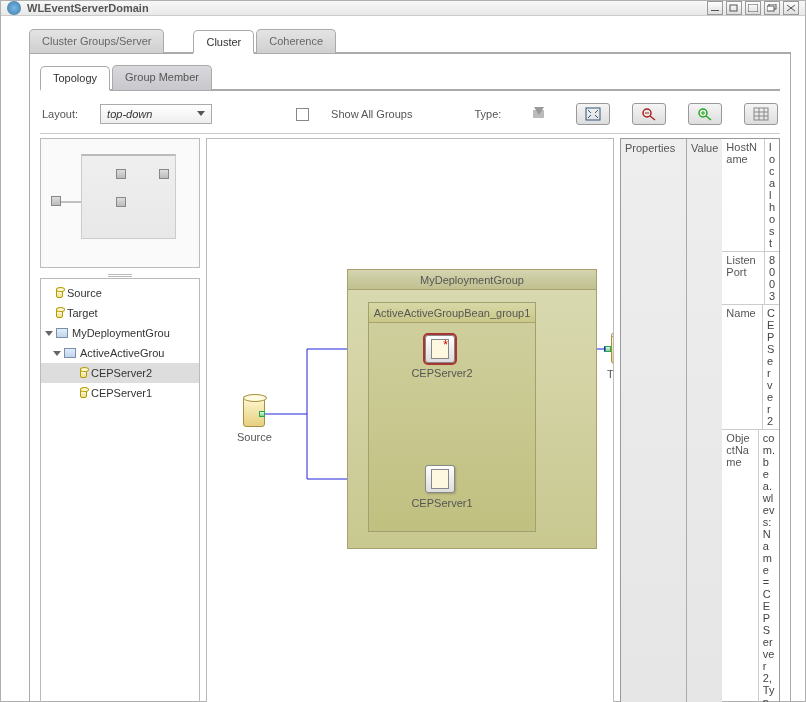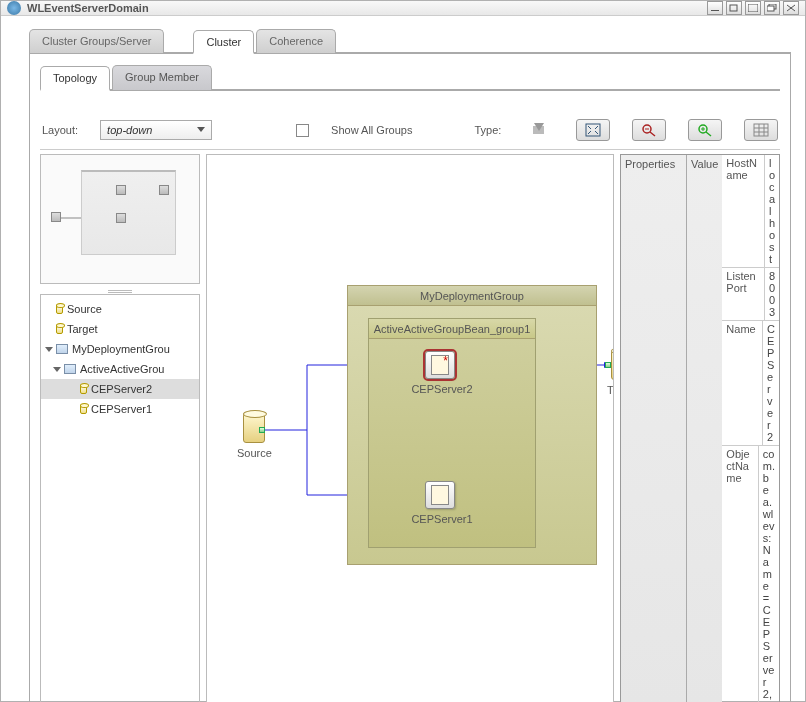--- a/index.html
+++ b/index.html
@@ -12,21 +12,21 @@
 .winbtn svg { display: block; }
 
 .body-area { flex: 1; padding: 12px 14px 14px 28px; display: flex; flex-direction: column; }
 
 .tabrow { display: flex; border-bottom: 2px solid #aaa; }
 .tab { padding: 5px 12px 4px 12px; border: 1px solid #aaa; border-bottom: none; border-top-left-radius: 5px; border-top-right-radius: 5px; background: linear-gradient(#e4e4e4,#cfcfcf); margin-right: 2px; color: #666; cursor: pointer; position: relative; top: 1px; }
 .tab.active { background: #fff; color: #333; border-bottom: 2px solid #fff; font-weight: normal; top: 2px; margin-left: 27px; }
 
 .inner-panel { border: 1px solid #aaa; border-top: none; flex: 1; padding: 10px 10px 10px 10px; display: flex; flex-direction: column; }
 
-.subtabrow { display: flex; border-bottom: 2px solid #aaa; margin-bottom: 24px; }
+.subtabrow { display: flex; border-bottom: 2px solid #aaa; margin-bottom: 8px; }
 .subtab { padding: 5px 12px; border: 1px solid #aaa; border-bottom: none; border-top-left-radius: 5px; border-top-right-radius: 5px; background: linear-gradient(#d9d9dd,#c8c8cc); color: #555; cursor: pointer; position: relative; top: 1px; margin-right: 2px; }
 .subtab.active { background: #fff; color: #333; border-bottom: 2px solid #fff; top: 2px; }
 
 .toolbar { display: flex; align-items: center; padding: 4px 2px 8px 2px; border-bottom: 1px solid #ccc; gap: 22px; }
 .toolbar .lbl { color: #555; }
 .layout-select { width: 112px; height: 20px; border: 1px solid #aaa; background: linear-gradient(#fff,#eee); display: flex; align-items: center; padding: 0 6px; justify-content: space-between; cursor: pointer; font-style: italic; }
 .checkbox { width: 13px; height: 13px; border: 1px solid #888; background: #fff; display: inline-block; cursor: pointer; }
 .spacer { flex: 0 0 auto; }
 .slider-wrap { flex: 1; display: flex; align-items: center; margin: 0 10px; }
 .slider-track { flex: 1; height: 10px; position: relative; }

